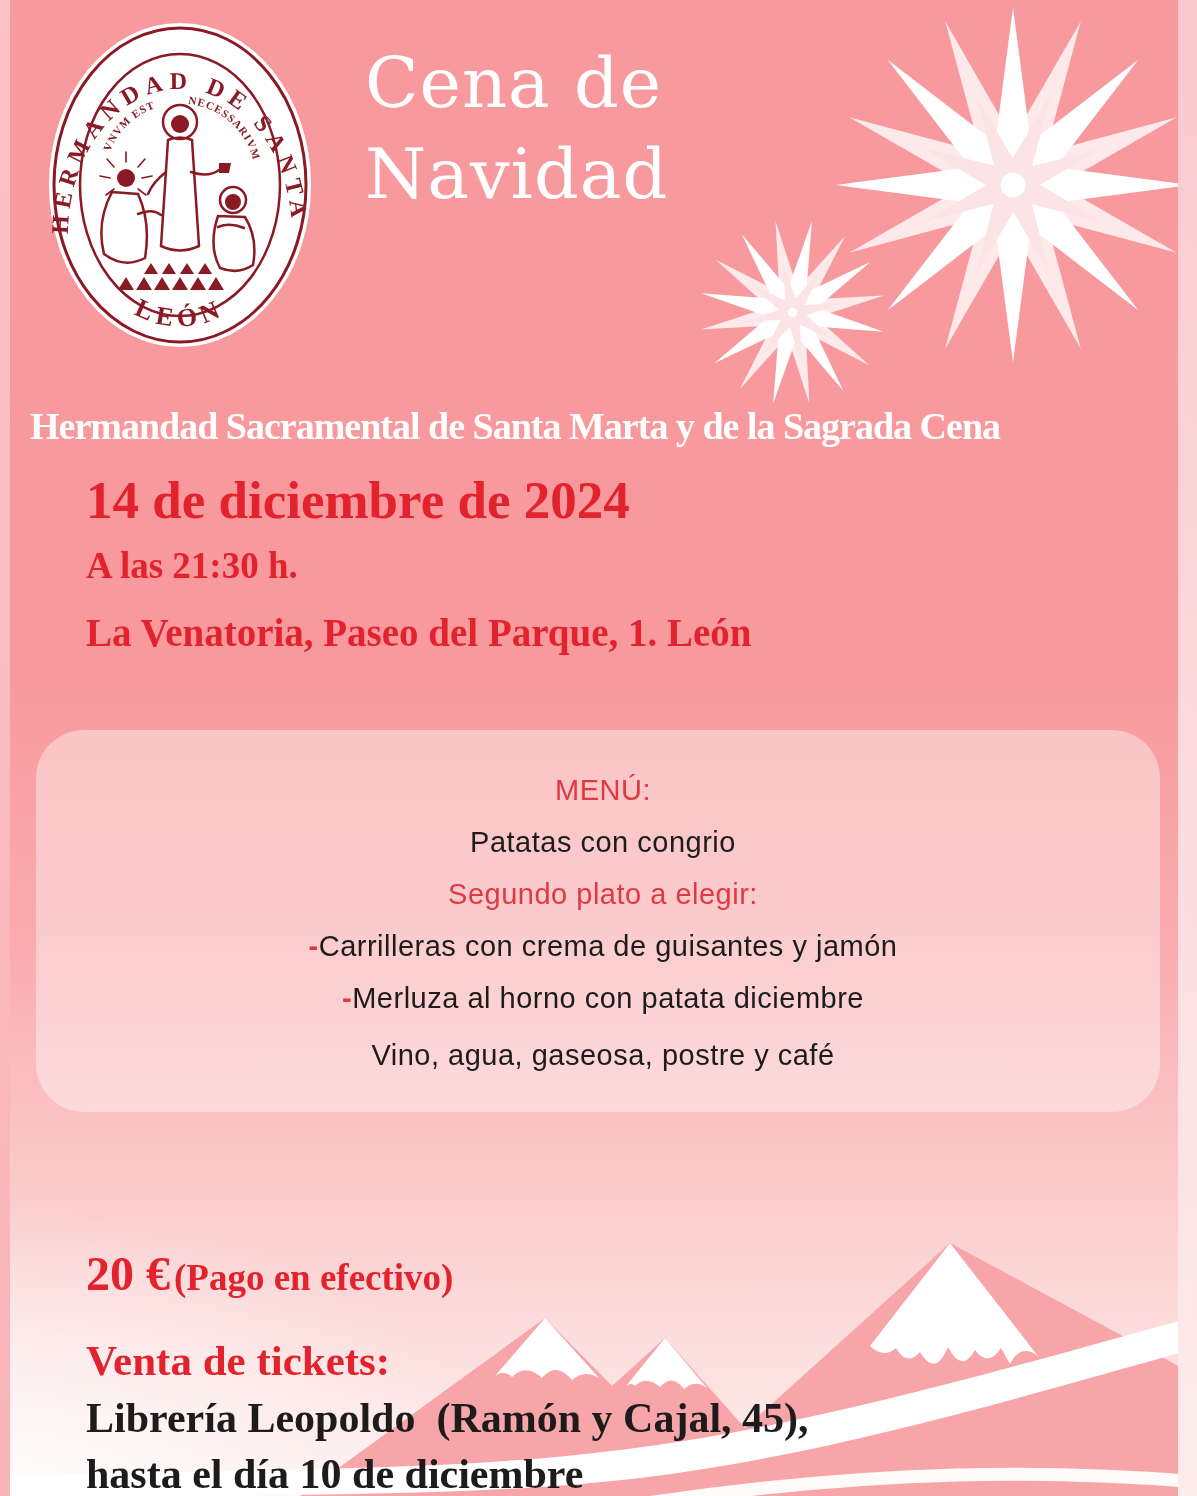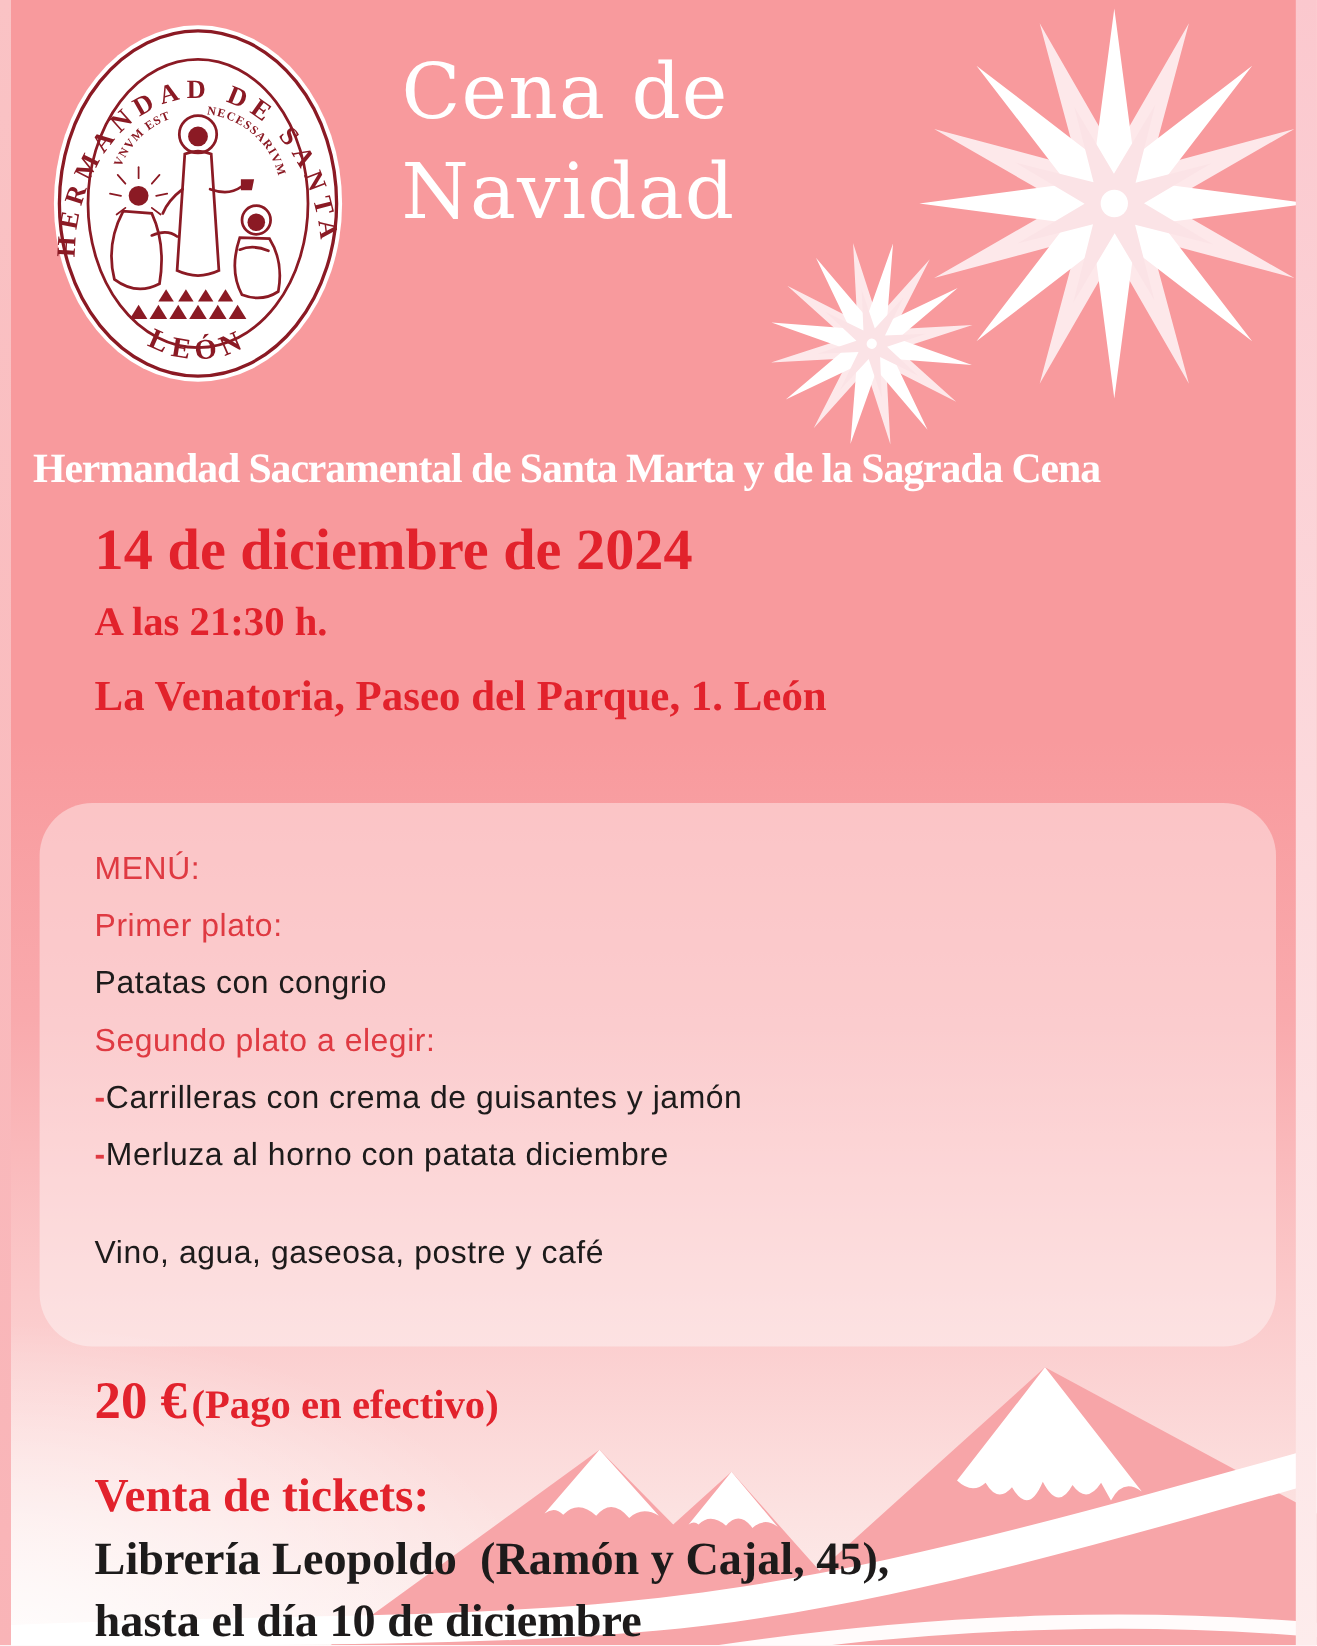--- a/index.html
+++ b/index.html
@@ -34,33 +34,33 @@
     color:#ffffff;font-weight:bold;font-size:38px;letter-spacing:-1px;
     white-space:nowrap;
   }
 
   .red-serif{color:#e2222c;font-weight:bold;white-space:nowrap;position:absolute;left:86px;z-index:4;}
   .date-line{top:470px;font-size:53px;}
   .time-line{top:544px;font-size:37px;}
   .venue-line{top:610px;font-size:39px;}
 
   .menu-card{
-    position:absolute;left:36px;top:730px;width:1124px;height:494px;z-index:3;
+    position:absolute;left:36px;top:730px;width:1124px;height:382px;z-index:3;
     background:rgba(255,255,255,0.40);
     border-radius:48px;
     box-sizing:border-box;
     padding:44px 40px 0 50px;
     font-family:"Liberation Sans",sans-serif;
-    font-size:29px;letter-spacing:0.5px;
+    font-size:29px;letter-spacing:0.5px;text-align:center;
   }
   .menu-line{margin:0 0 19px 0;white-space:nowrap;}
   .menu-red{color:#df3a42;}
   .menu-black{color:#1d1b1b;}
   .menu-dash{color:#df3a42;font-weight:bold;}
-  .menu-drinks{margin-top:56px;}
+  .menu-drinks{margin-top:24px;}
 
   .price-line{
     position:absolute;left:86px;top:1246px;z-index:6;white-space:nowrap;
     color:#e2222c;font-weight:bold;
   }
   .price-amount{font-size:48px;text-align:right;}
   .price-note{font-size:37px;}
 
   .tickets-heading{
     position:absolute;left:86px;top:1336px;z-index:6;
@@ -168,21 +168,20 @@
   </svg>
 
   <div class="org-line">Hermandad Sacramental de Santa Marta y de la Sagrada Cena</div>
 
   <div class="red-serif date-line">14 de diciembre de 2024</div>
   <div class="red-serif time-line">A las 21:30 h.</div>
   <div class="red-serif venue-line">La Venatoria, Paseo del Parque, 1. León</div>
 
   <div class="menu-card">
     <p class="menu-line menu-red">MENÚ:</p>
-    <p class="menu-line menu-red">Primer plato:</p>
     <p class="menu-line menu-black">Patatas con congrio</p>
     <p class="menu-line menu-red">Segundo plato a elegir:</p>
     <p class="menu-line menu-black"><span class="menu-dash">-</span><span>Carrilleras con crema de guisantes y jamón</span></p>
     <p class="menu-line menu-black"><span class="menu-dash">-</span><span>Merluza al horno con patata diciembre</span></p>
     <p class="menu-line menu-black menu-drinks">Vino, agua, gaseosa, postre y café</p>
   </div>
 
   <div class="price-line">
     <span class="price-amount">20 €</span>
     <span class="price-note"> </span><span class="price-note">(Pago en efectivo)</span>

